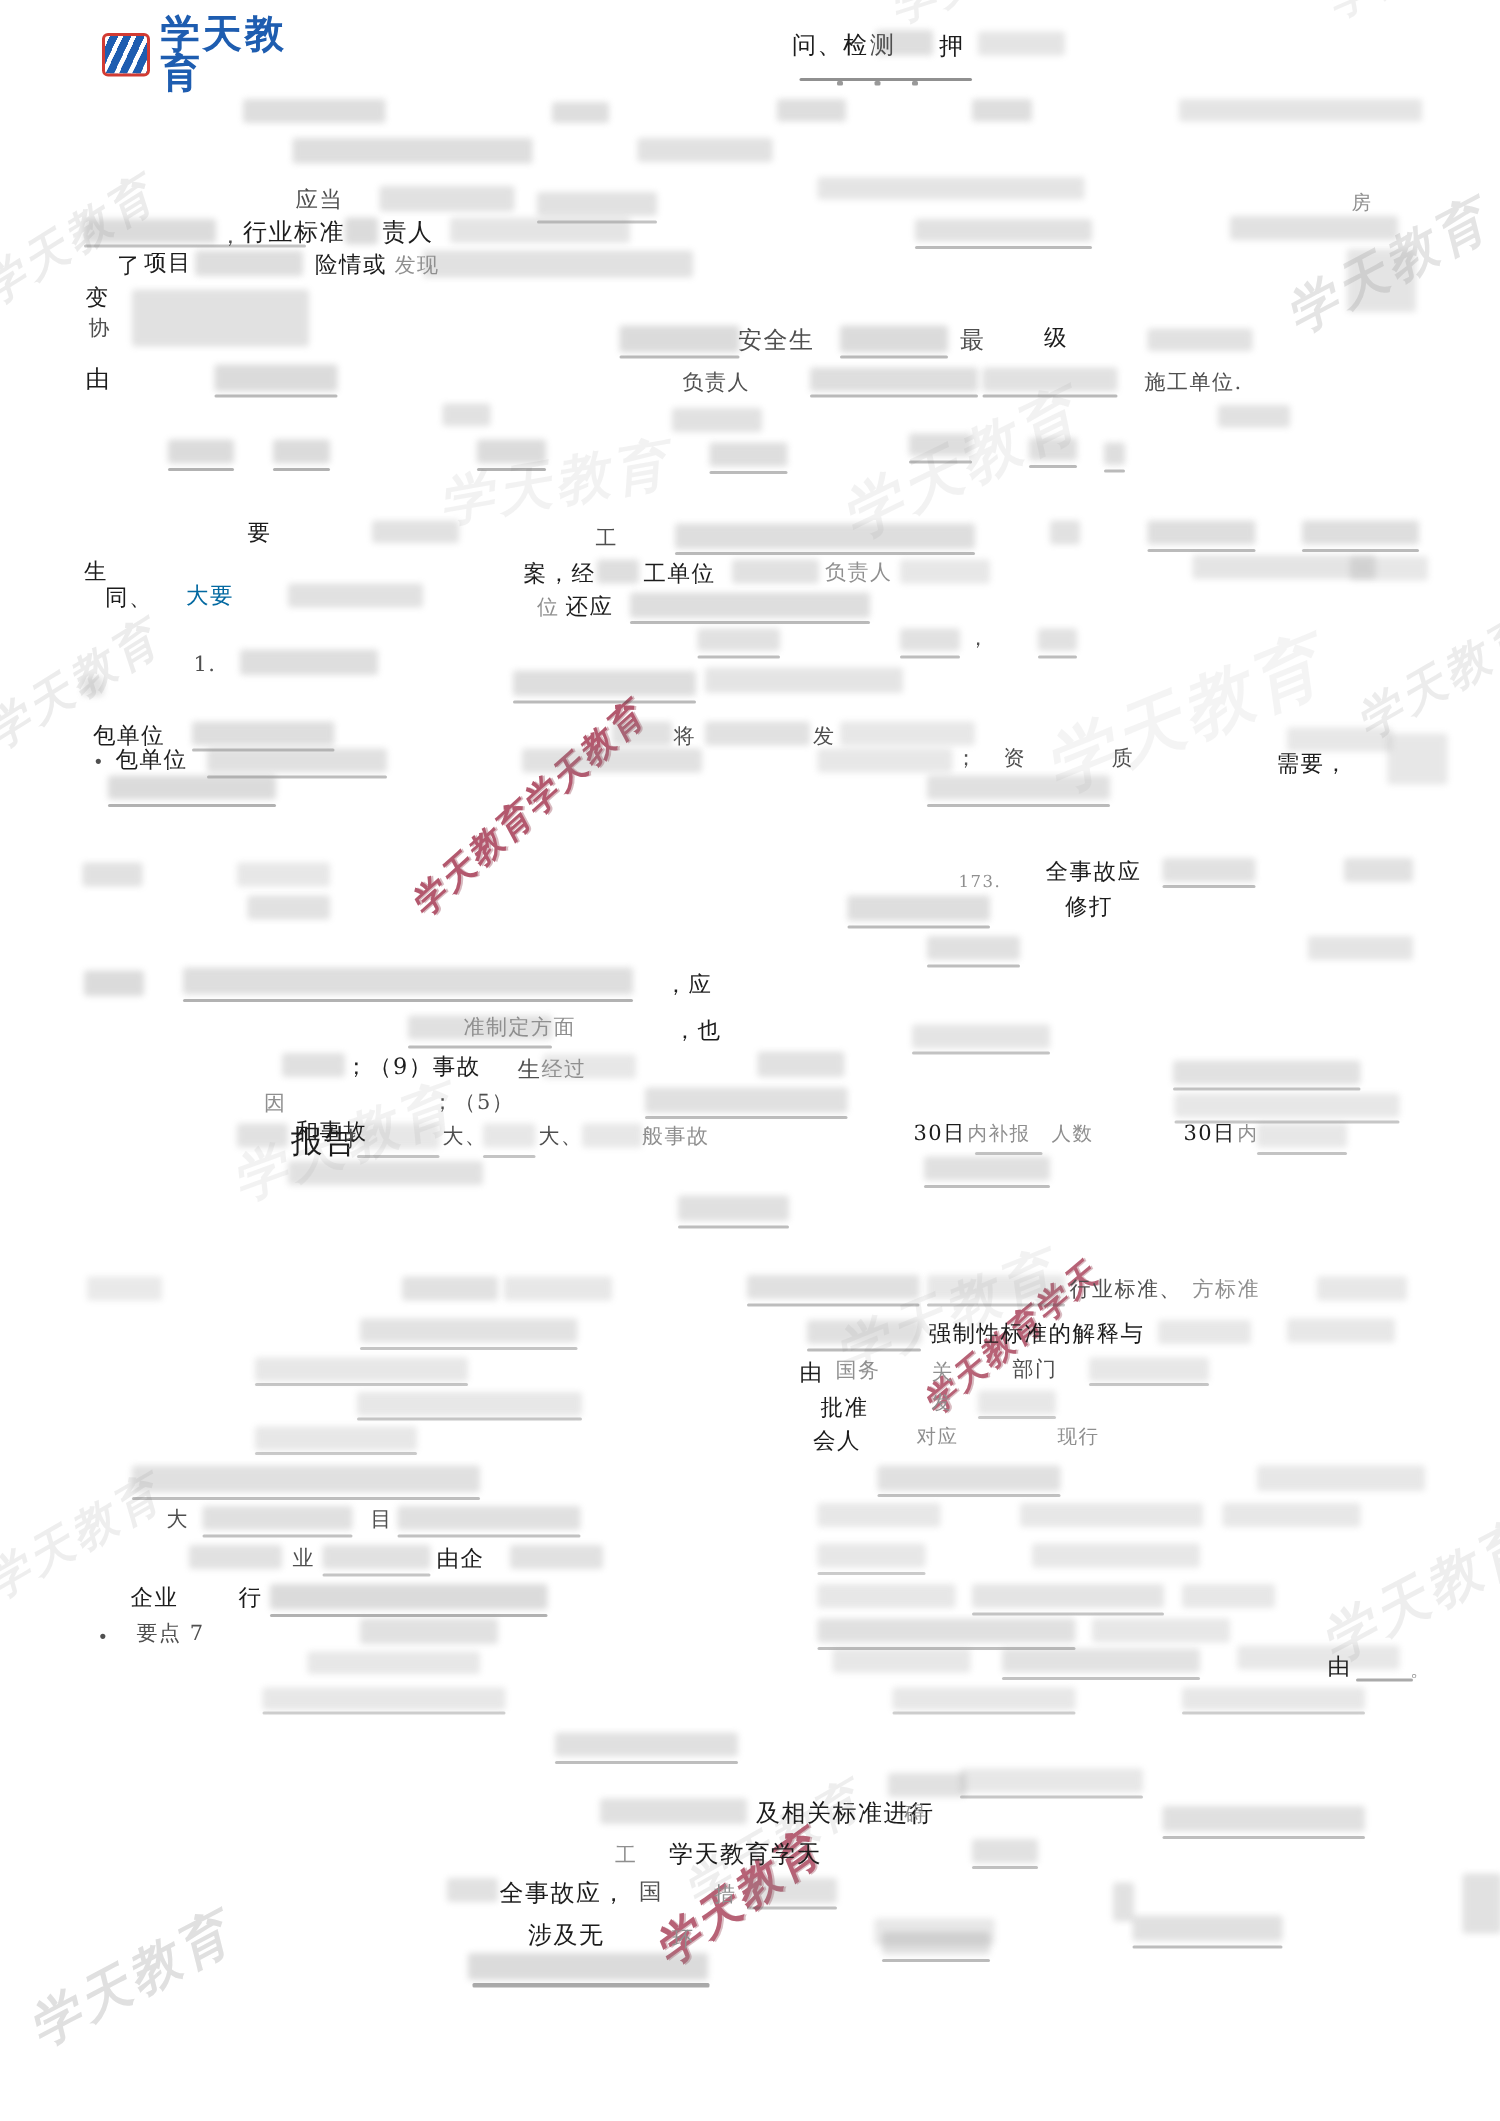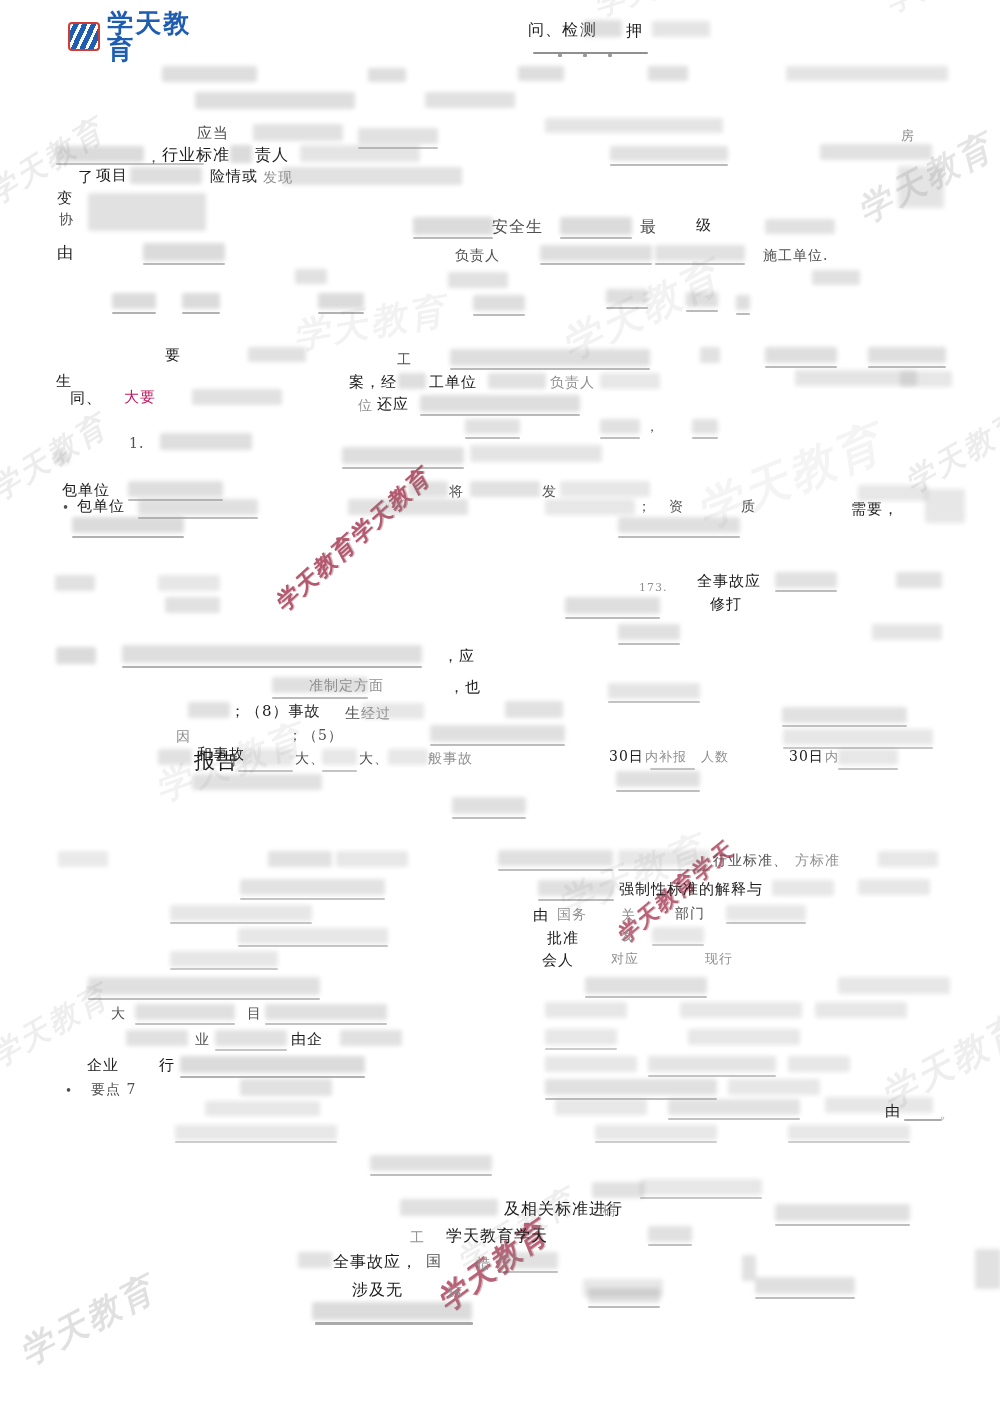--- a/index.html
+++ b/index.html
@@ -288,21 +288,21 @@
       <div class="frag" style="left: 59px; top: 212px; font-size: 14px; color: rgb(79, 79, 79);">协</div>
       <div class="frag" style="left: 57px; top: 245px; font-size: 16px; color: rgb(28, 28, 28);">由</div>
       <div class="frag" style="left: 492px; top: 219px; font-size: 16px; color: rgb(79, 79, 79);">安全生</div>
       <div class="frag" style="left: 640px; top: 219px; font-size: 16px; color: rgb(79, 79, 79);">最</div>
       <div class="frag" style="left: 696px; top: 218px; font-size: 15px; color: rgb(28, 28, 28);">级</div>
       <div class="frag" style="left: 455px; top: 248px; font-size: 14px; color: rgb(79, 79, 79);">负责人</div>
       <div class="frag" style="left: 763px; top: 248px; font-size: 14px; color: rgb(79, 79, 79);">施工单位.</div>
       <div class="frag" style="left: 165px; top: 348px; font-size: 15px; color: rgb(28, 28, 28);">要</div>
       <div class="frag" style="left: 56px; top: 374px; font-size: 15px; color: rgb(28, 28, 28);">生</div>
       <div class="frag" style="left: 70px; top: 391px; font-size: 15px; color: rgb(28, 28, 28);">同、</div>
-      <div class="frag" style="left: 124px; top: 390px; font-size: 15px; color: #be185d;">大要</div>
+      <div class="frag" style="left: 124px; top: 390px; font-size: 15px; color: #0369a1;">大要</div>
       <div class="frag" style="left: 397px; top: 352px; font-size: 14px; color: rgb(79, 79, 79);">工</div>
       <div class="frag" style="left: 349px; top: 375px; font-size: 15px; color: rgb(28, 28, 28);">案，经</div>
       <div class="frag" style="left: 429px; top: 375px; font-size: 15px; color: rgb(28, 28, 28);">工单位</div>
       <div class="frag" style="left: 550px; top: 375px; font-size: 14px; color: rgb(143, 143, 143);">负责人</div>
       <div class="frag" style="left: 358px; top: 398px; font-size: 14px; color: rgb(143, 143, 143);">位</div>
       <div class="frag" style="left: 377px; top: 397px; font-size: 15px; color: rgb(28, 28, 28);">还应</div>
       <div class="frag" style="left: 645px; top: 419px; font-size: 14px; color: rgb(79, 79, 79);">，</div>
       <div class="frag" style="left: 129px; top: 436px; font-size: 14px; color: rgb(79, 79, 79);">1.</div>
       <div class="frag" style="left: 62px; top: 483px; font-size: 15px; color: rgb(28, 28, 28);">包单位</div>
       <div class="frag" style="left: 62px; top: 502px; font-size: 12px; color: rgb(79, 79, 79);">•</div>
@@ -312,21 +312,21 @@
       <div class="frag" style="left: 637px; top: 499px; font-size: 14px; color: rgb(79, 79, 79);">；</div>
       <div class="frag" style="left: 669px; top: 499px; font-size: 14px; color: rgb(79, 79, 79);">资</div>
       <div class="frag" style="left: 741px; top: 499px; font-size: 14px; color: rgb(79, 79, 79);">质</div>
       <div class="frag" style="left: 851px; top: 502px; font-size: 15px; color: rgb(28, 28, 28);">需要，</div>
       <div class="frag" style="left: 697px; top: 574px; font-size: 15px; color: rgb(28, 28, 28);">全事故应</div>
       <div class="frag" style="left: 710px; top: 597px; font-size: 15px; color: rgb(28, 28, 28);">修打</div>
       <div class="frag" style="left: 639px; top: 582px; font-size: 11px; color: rgb(143, 143, 143);">173.</div>
       <div class="frag" style="left: 443px; top: 649px; font-size: 15px; color: rgb(28, 28, 28);">，应</div>
       <div class="frag" style="left: 309px; top: 678px; font-size: 14px; color: rgb(143, 143, 143);">准制定方面</div>
       <div class="frag" style="left: 449px; top: 680px; font-size: 15px; color: rgb(28, 28, 28);">，也</div>
-      <div class="frag" style="left: 230px; top: 704px; font-size: 15px; color: rgb(28, 28, 28);">；（8）事故</div>
+      <div class="frag" style="left: 230px; top: 704px; font-size: 15px; color: rgb(28, 28, 28);">；（9）事故</div>
       <div class="frag" style="left: 345px; top: 706px; font-size: 15px; color: rgb(79, 79, 79);">生</div>
       <div class="frag" style="left: 361px; top: 706px; font-size: 14px; color: rgb(143, 143, 143);">经过</div>
       <div class="frag" style="left: 176px; top: 729px; font-size: 14px; color: rgb(143, 143, 143);">因</div>
       <div class="frag" style="left: 197px; top: 727px; font-size: 15px; color: rgb(28, 28, 28); margin-top: 20px;">和事故</div>
       <div class="frag" style="left: 288px; top: 728px; font-size: 14px; color: rgb(79, 79, 79);">；（5）</div>
       <div class="frag" style="left: 194px; top: 751px; font-size: 21px; color: rgb(28, 28, 28);">报告</div>
       <div class="frag" style="left: 230px; top: 753px; font-size: 14px; color: rgb(79, 79, 79);">扌</div>
       <div class="frag" style="left: 295px; top: 751px; font-size: 14px; color: rgb(79, 79, 79);">大、</div>
       <div class="frag" style="left: 359px; top: 751px; font-size: 14px; color: rgb(79, 79, 79);">大、</div>
       <div class="frag" style="left: 428px; top: 751px; font-size: 14px; color: rgb(143, 143, 143);">般事故</div>

